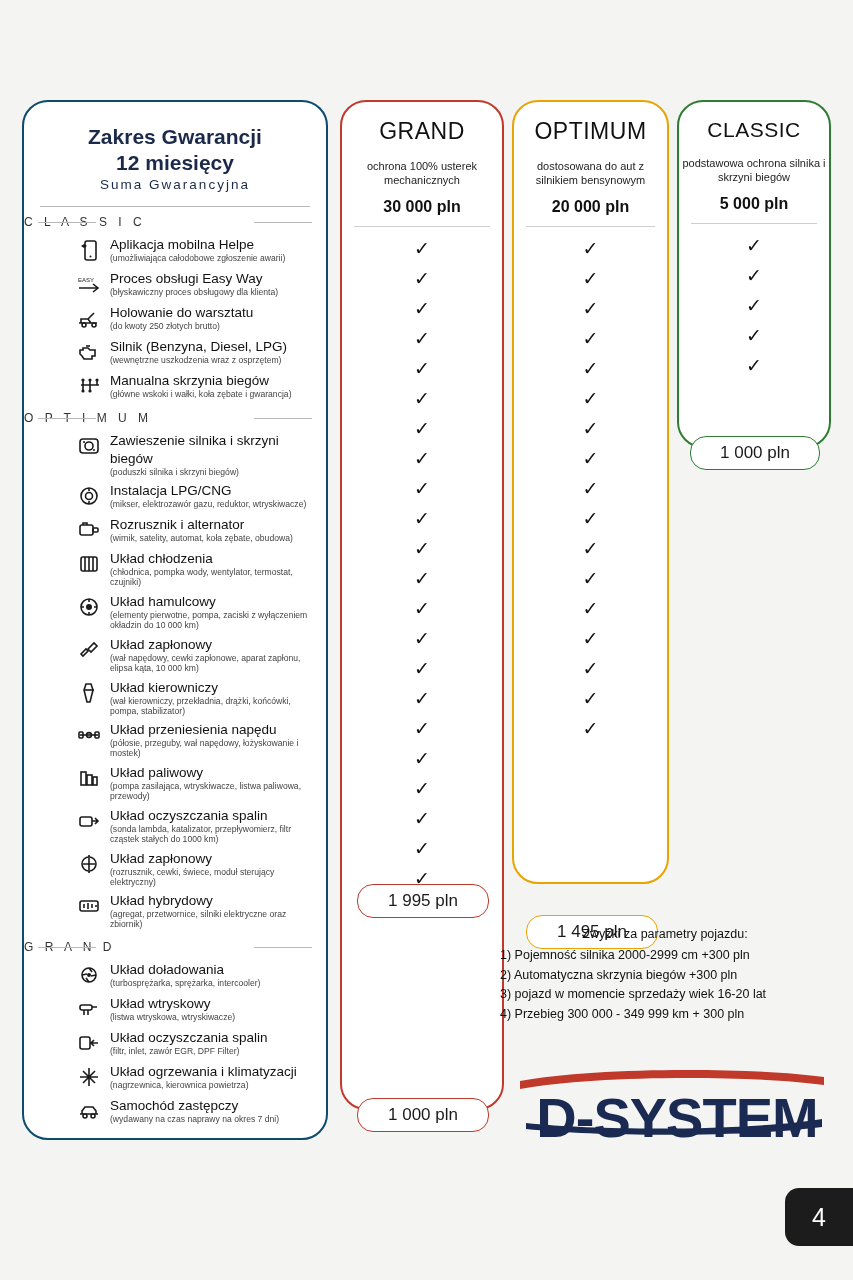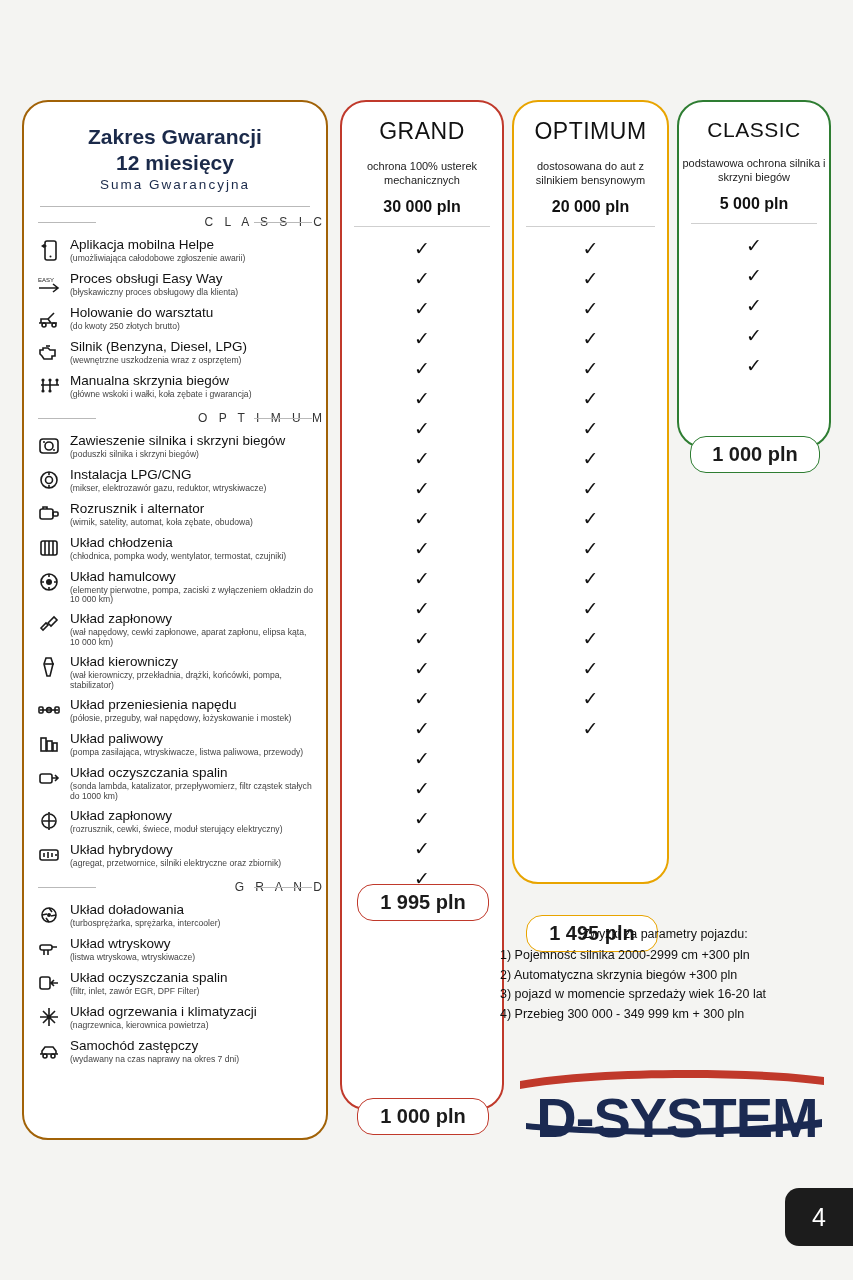--- a/index.html
+++ b/index.html
@@ -12,51 +12,52 @@
     overflow:hidden;
   }
   .page{
     position:absolute;left:0;top:0;width:853px;height:1280px;
     background:#f4f4f2;
   }
 
   
   .left-panel{
     position:absolute;left:22px;top:100px;width:306px;height:1040px;
-    border:2px solid #a16207;border-radius:26px;
+    border:2px solid #0c4a6e;border-radius:26px;
     background:#ffffff;
     box-sizing:border-box;
   }
   .lp-title{
     text-align:center;font-weight:bold;font-size:21px;color:#1b2a4a;
     margin-top:22px;line-height:1.25;
   }
   .lp-sub{
     text-align:center;font-size:13.5px;letter-spacing:2px;color:#1b2a4a;
     margin-top:0;font-weight:500;
   }
   .lp-divider{
     height:1px;background:#b9b9b9;margin:14px 16px 0 16px;
   }
 
   .grouphdr{
-    position:relative;text-align:right;font-size:12px;letter-spacing:4px;
+    position:relative;text-align:left;font-size:12px;letter-spacing:4px;
     color:#333;margin:8px 0 4px 0;font-weight:500;
   }
   .grouphdr:before,.grouphdr:after{
     content:"";position:absolute;top:50%;height:1px;background:#b9b9b9;width:58px;
   }
   .grouphdr:before{left:14px;}
   .grouphdr:after{right:14px;}
 
   ul.features{list-style:none;margin:0;padding:0;}
   li.feature{
     display:flex;align-items:flex-start;
     padding:2px 10px 2px 8px;
     min-height:30px;
+    margin-left:40px;
   }
   .ico{
     width:34px;min-width:34px;height:26px;
     display:flex;align-items:center;justify-content:center;
     margin-right:4px;margin-top:2px;
   }
   .ico svg{display:block;}
   .ftxt{flex:1;}
   .fname{font-size:13.5px;line-height:1.15;color:#111;}
   .fdesc{font-size:8.6px;line-height:1.15;color:#444;margin-top:1px;}
@@ -78,21 +79,21 @@
   .col-hr{height:1px;background:#cfcfcf;margin:10px 12px 0 12px;}
 
   .checks{padding-top:6px;}
   .chk{
     height:30px;display:flex;align-items:center;justify-content:center;
     font-size:19px;color:#111;font-family:"DejaVu Sans", sans-serif;
   }
 
   .pricetag{
     position:absolute;border:1.6px solid #000;border-radius:16px;
-    background:#fff;font-weight:bold;font-size:20px;
+    background:#fff;font-weight:normal;font-size:17px;
     padding:6px 0;text-align:center;
   }
   .tag-classic{left:690px;top:436px;width:128px;border-color:#2e7d32;}
   .tag-optimum{left:526px;top:915px;width:130px;border-color:#e8a400;}
   .tag-grand-mid{left:357px;top:884px;width:130px;border-color:#c0392b;}
   .tag-grand-bot{left:357px;top:1098px;width:130px;border-color:#c0392b;}
 
   
   .note{
     position:absolute;left:500px;top:925px;width:330px;

